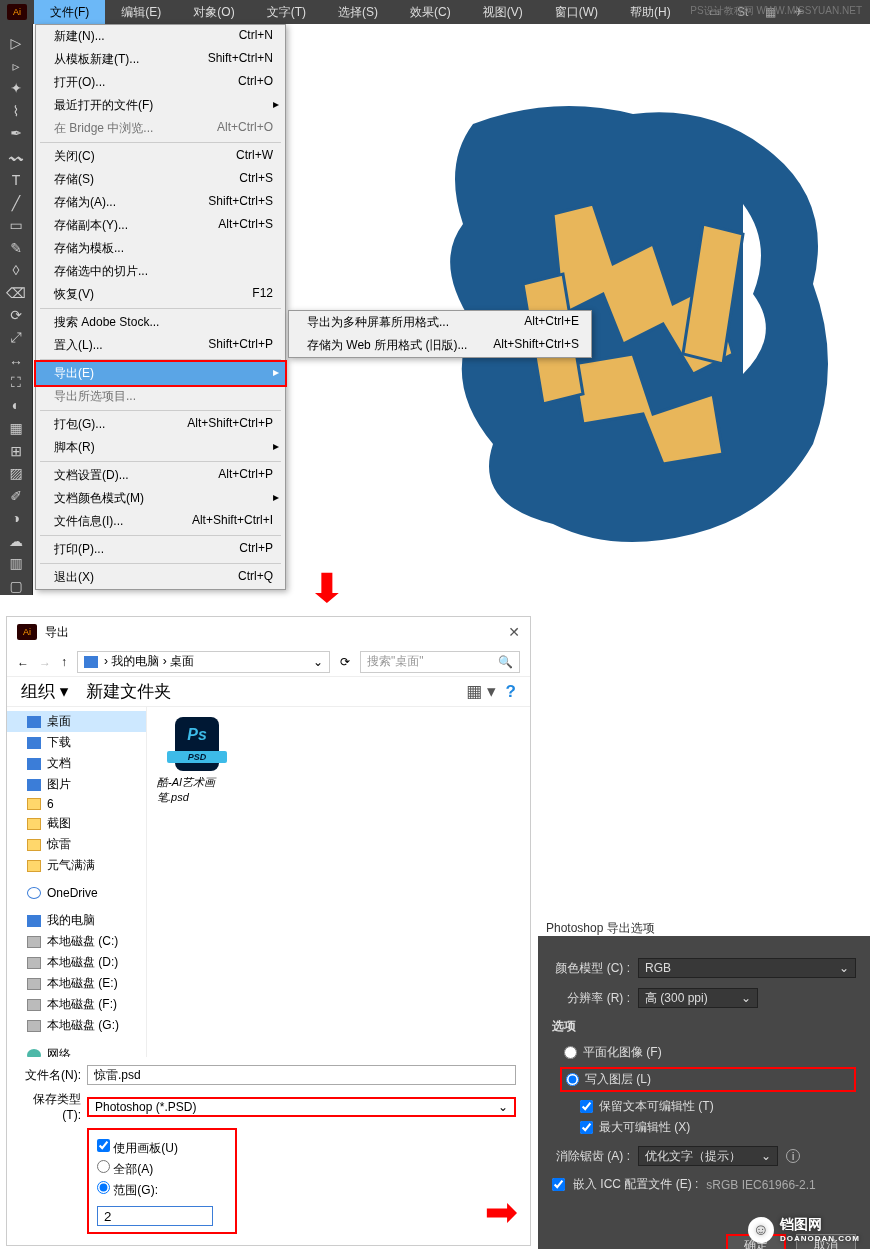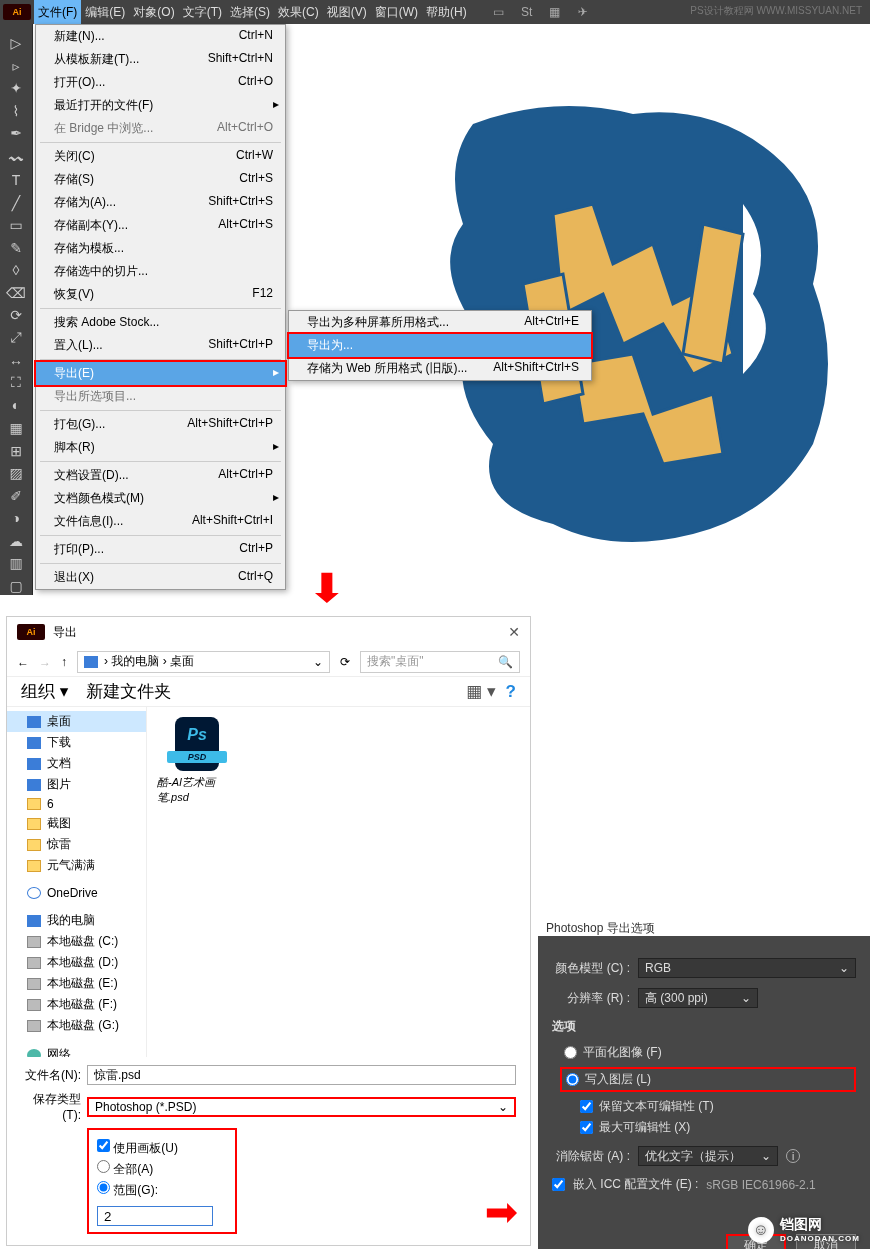--- a/index.html
+++ b/index.html
@@ -2,22 +2,22 @@
 <html><head>
 <meta charset="utf-8">
 <style>
 * { margin: 0; padding: 0; box-sizing: border-box; font-family: "Microsoft YaHei", Arial, sans-serif; }
 body { background: #fff; width: 870px; height: 1249px; position: relative; overflow: hidden; }
 
 
 .ai-window { position: absolute; top: 0; left: 0; width: 870px; height: 595px; background: #424242; }
 .ai-menubar { height: 24px; background: #424242; display: flex; align-items: center; color: #ddd; font-size: 12px; }
 .ai-logo { width: 34px; height: 24px; display: flex; align-items: center; justify-content: center; }
-.ai-logo-box { width: 28px; height: 16px; background: #2b0000; color: #ff9800; font-size: 9px; font-weight: bold; display: flex; align-items: center; justify-content: center; border-radius: 2px; }
-.ai-menu-item { padding: 0 4px; height: 24px; line-height: 24px; cursor: pointer; }
+.ai-logo-box { width: 20px; height: 16px; background: #2b0000; color: #ff9800; font-size: 9px; font-weight: normal; display: flex; align-items: center; justify-content: center; border-radius: 2px; }
+.ai-menu-item { padding: 0 16px; height: 24px; line-height: 24px; cursor: pointer; }
 .ai-menu-item.active { background: #6cb8f7; color: #000; }
 .ai-menubar-icons { margin-left: 20px; display: flex; gap: 12px; align-items: center; color: #aaa; }
 .ai-menubar-icons span { width: 16px; height: 16px; display: flex; align-items: center; justify-content: center; }
 .ai-watermark { position: absolute; right: 8px; top: 4px; font-size: 10px; color: #777; }
 
 .ai-toolbox { position: absolute; left: 0; top: 24px; width: 33px; height: 571px; background: #424242; display: flex; flex-direction: column; align-items: center; padding-top: 10px; gap: 4px; color: #ccc; border-right: 1px solid #2a2a2a; }
 .tool { width: 22px; height: 22px; display: flex; align-items: center; justify-content: center; font-size: 14px; }
 
 .ai-canvas { position: absolute; left: 33px; top: 24px; width: 837px; height: 571px; background: #fff; overflow: hidden; }
 .artwork { position: absolute; left: 380px; top: 60px; width: 440px; height: 480px; }
@@ -267,24 +267,20 @@
       <span>退出(X)</span>
       <span>Ctrl+Q</span>
     </div>
   </div>
 
 <div class="dropdown2" id="dd2">
     <div class="dd-item">
       <span>导出为多种屏幕所用格式...</span>
       <span>Alt+Ctrl+E</span>
     </div>
-    <div class="dd-item hl2">
-      <span>导出为...</span>
-      <span></span>
-    </div>
     <div class="dd-item">
       <span>存储为 Web 所用格式 (旧版)...</span>
       <span>Alt+Shift+Ctrl+S</span>
     </div>
   </div>
 
 <div class="red-arrow arrow1">⬇</div>
 
 <div class="export-dialog">
   <div class="ed-title">

